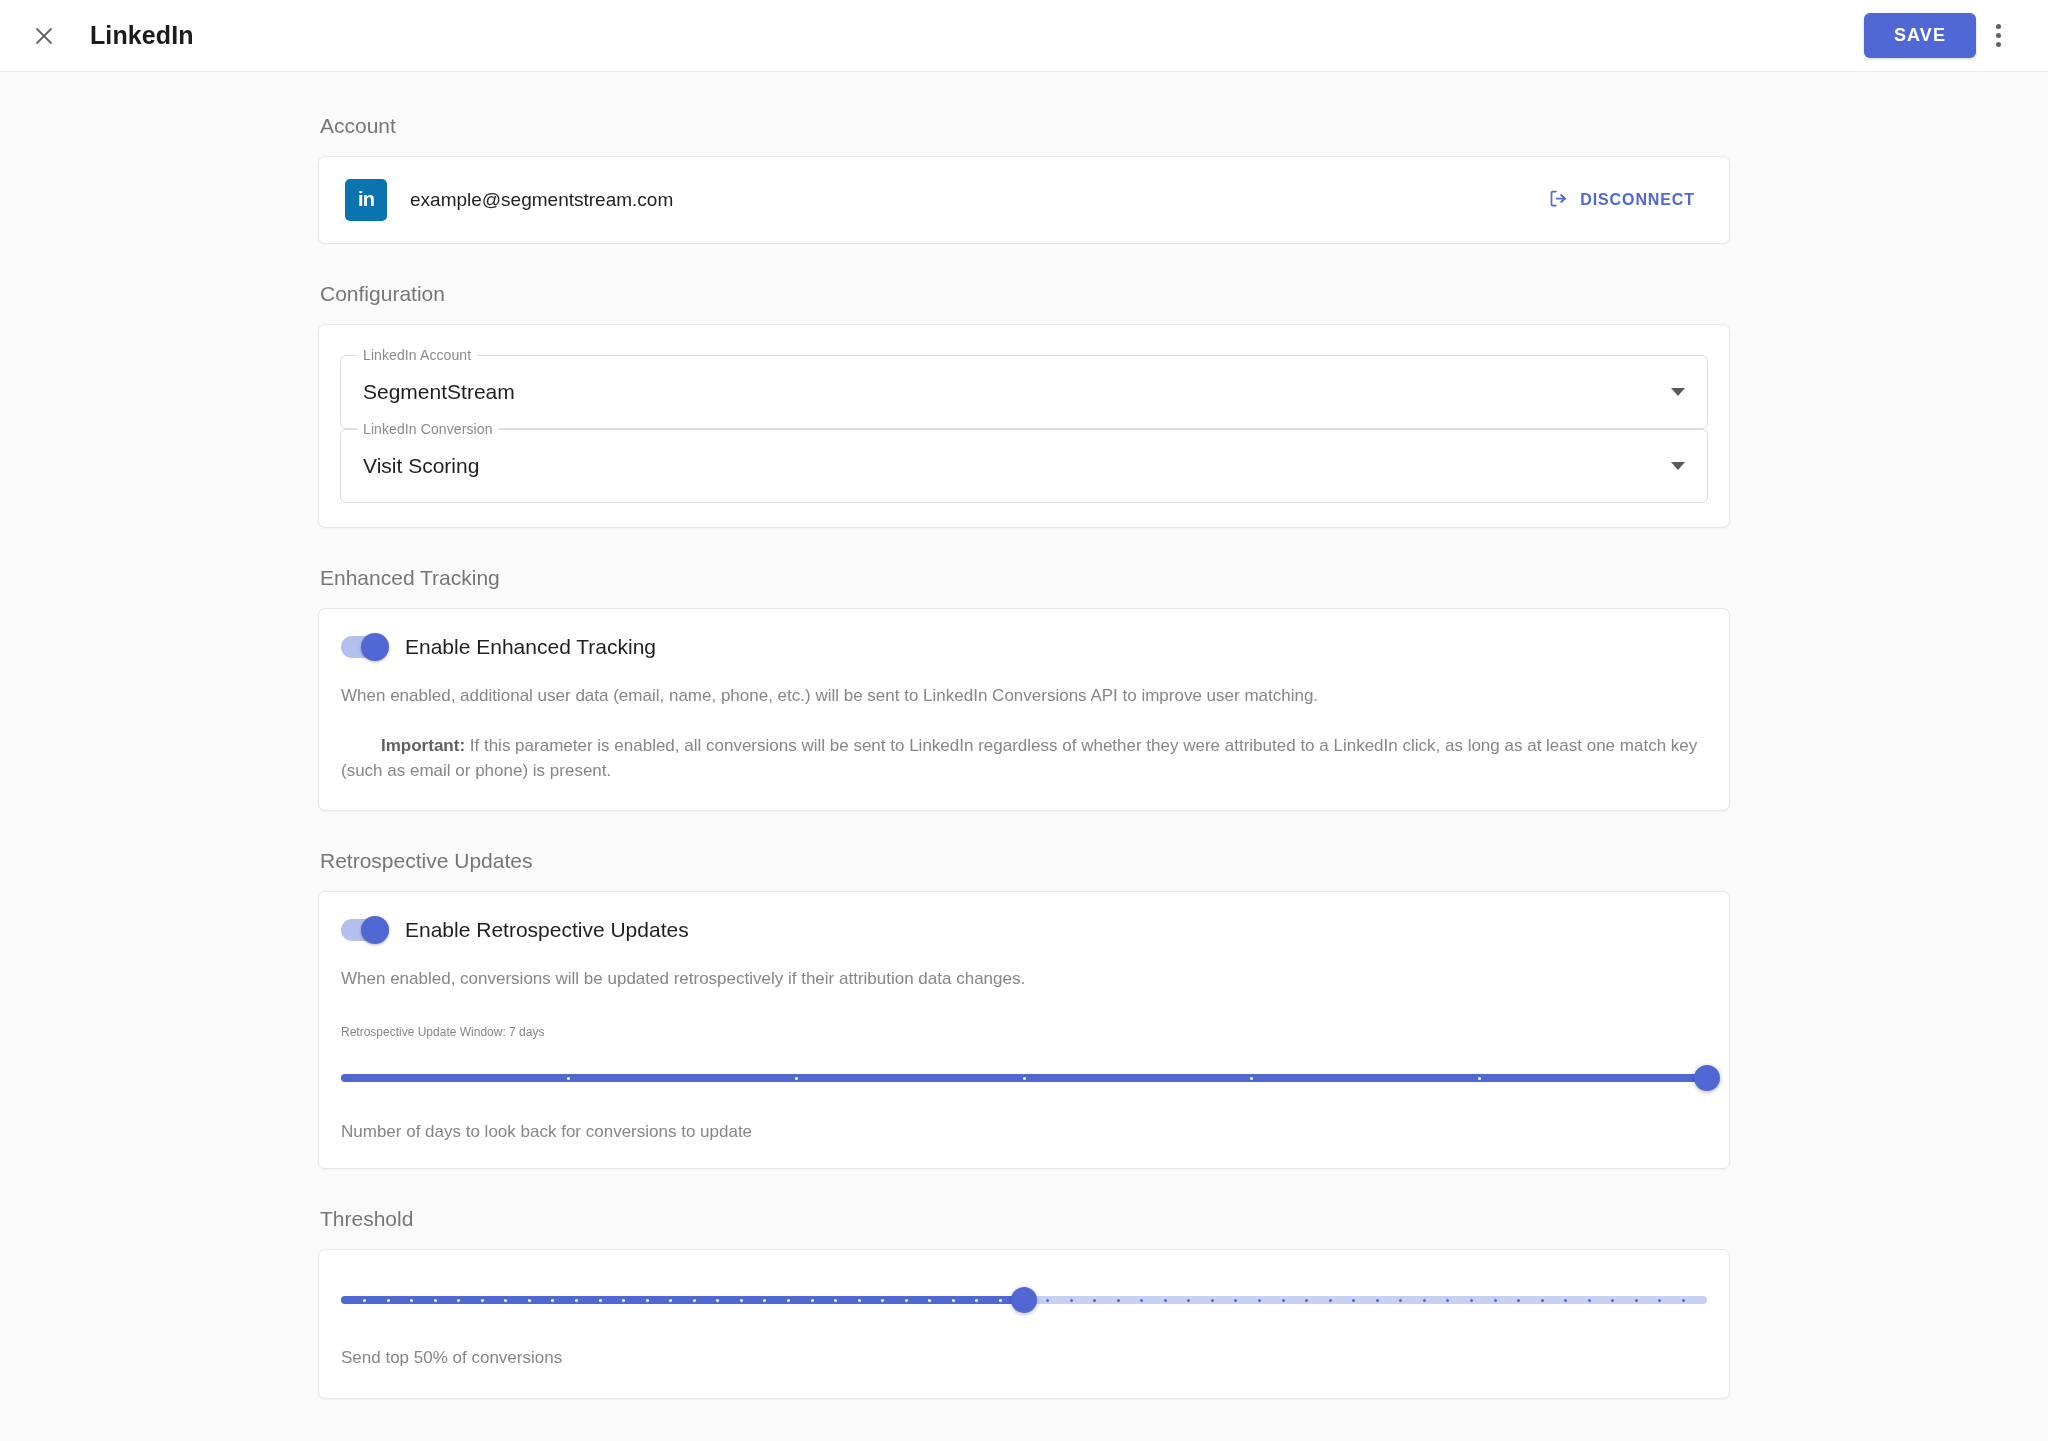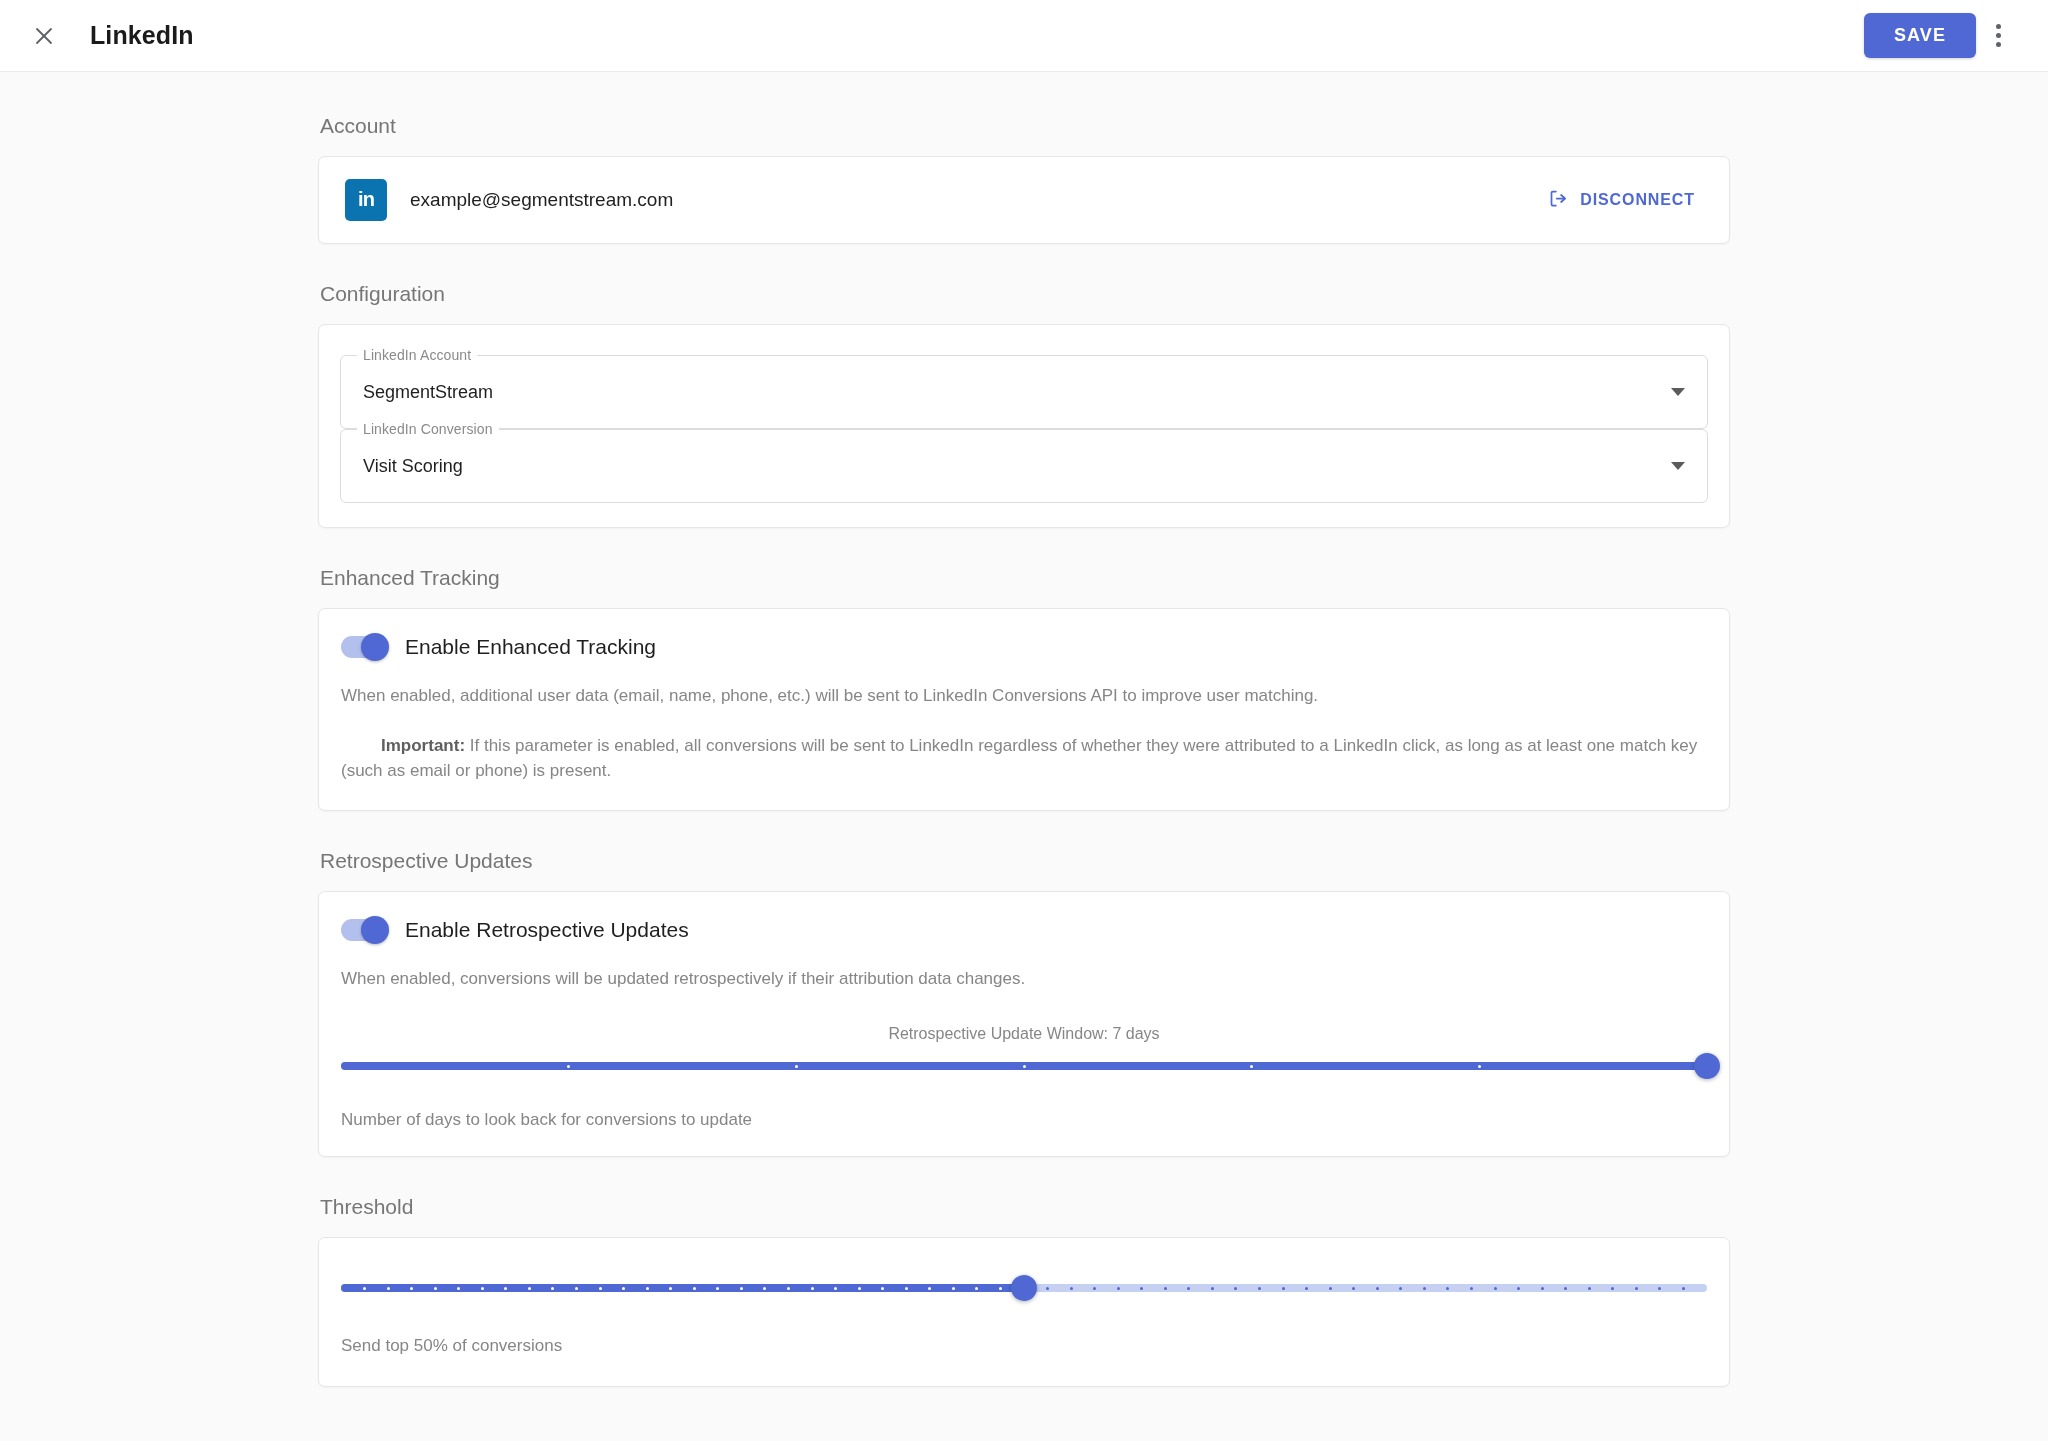--- a/index.html
+++ b/index.html
@@ -157,21 +157,21 @@
     position: absolute;
     top: -9px;
     left: 16px;
     background: #ffffff;
     padding: 0 6px;
     font-size: 14px;
     color: #8a8a8a;
     letter-spacing: 0.1px;
   }
   .field-value {
-    font-size: 18px;
+    font-size: 21px;
     color: #1f1f1f;
   }
   .field-arrow {
     margin-left: auto;
     width: 0; height: 0;
     border-left: 7px solid transparent;
     border-right: 7px solid transparent;
     border-top: 8px solid #5b5b5b;
   }
 
@@ -209,24 +209,23 @@
     font-size: 17px;
     color: #868686;
     line-height: 1.5;
     margin-top: 24px;
   }
   .desc b { color: #5f5f5f; font-weight: bold; margin-left: 40px; }
 
   
   .slider-block { margin-top: 34px; }
   .slider-caption {
-    font-size: 16px;
+    font-size: 12px;
     color: #868686;
-    margin-bottom: 9px;
-    text-align: center;
+    margin-bottom: 25px;
   }
   .slider {
     position: relative;
     height: 28px;
     display: flex;
     align-items: center;
     cursor: pointer;
   }
   .slider-track {
     position: relative;

